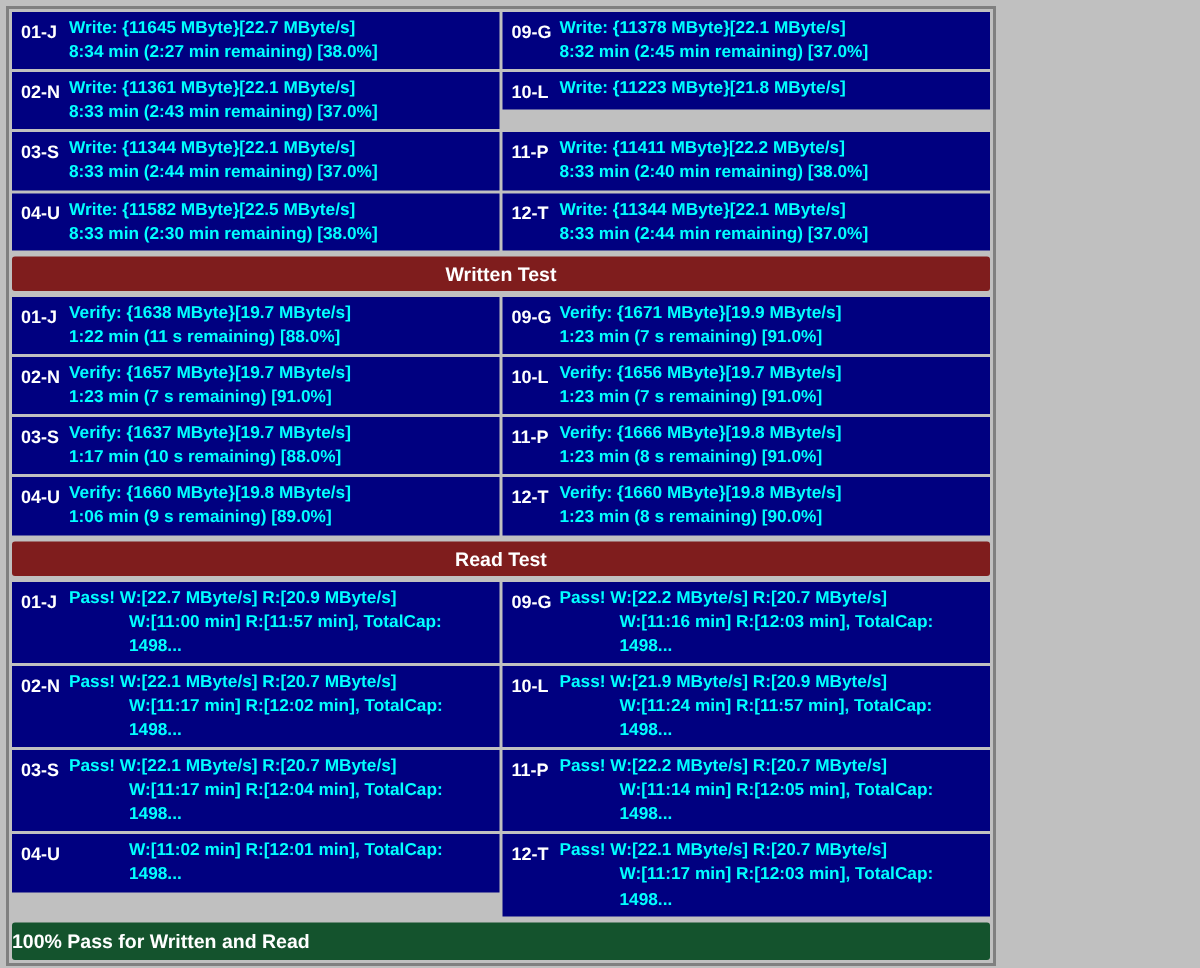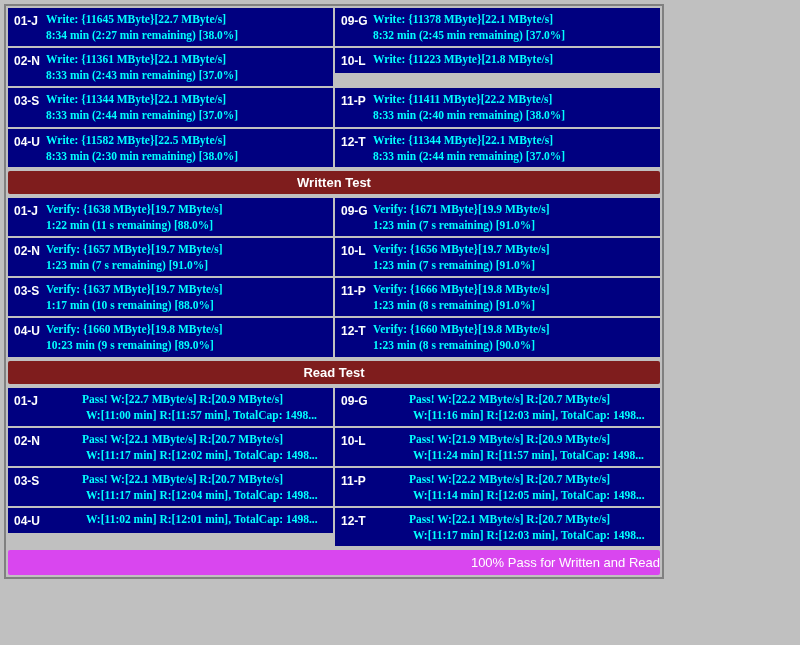--- a/index.html
+++ b/index.html
@@ -41,21 +41,20 @@
       font-weight: bold;
       font-size: 12px;
       min-width: 32px;
       padding-top: 2px;
     }
     .cell-content {
       flex: 1;
       color: #00ffff;
       font-size: 11.5px;
       font-weight: bold;
-      font-family: Liberation Serif, serif;
     }
     .section-header {
       text-align: center;
       background: #7f1d1d;
       color: white;
       font-size: 13px;
       font-weight: bold;
       padding: 4px 0;
       margin: 4px 0;
       border-radius: 2px;
@@ -63,32 +62,31 @@
     .pass-cell {
       background: #000080;
       color: #00ffff;
       padding: 3px 6px;
       font-size: 11px;
       font-weight: bold;
       line-height: 1.4;
     }
     .pass-cell .line1 {
       color: #00ffff;
-      margin-left: 36px;
     }
     .pass-cell .line2 {
       color: #00ffff;
       margin-left: 40px;
     }
     .footer-bar {
-      background: #d946ef;
+      background: #14532d;
       color: white;
-      text-align: right;
+      text-align: left;
       font-size: 13px;
-      font-weight: normal;
+      font-weight: bold;
       padding: 5px 0;
       margin-top: 4px;
       border-radius: 2px;
     }
     .outer-border {
       border: 2px solid #808080;
       padding: 2px;
       background: #c0c0c0;
     }
   </style>
@@ -267,21 +265,21 @@
             </div>
           </div>
         </div>
 
         <div>
           <div class="cell">
             <div class="cell-row">
               <span class="cell-id">04-U</span>
               <div class="cell-content">
                 <div>Verify: {1660 MByte}[19.8 MByte/s]</div>
-                <div>10:23 min (9 s remaining)   [89.0%]</div>
+                <div>1:06 min (9 s remaining)   [89.0%]</div>
               </div>
             </div>
           </div>
         </div>
         <div>
           <div class="cell">
             <div class="cell-row">
               <span class="cell-id">12-T</span>
               <div class="cell-content">
                 <div>Verify: {1660 MByte}[19.8 MByte/s]</div>

